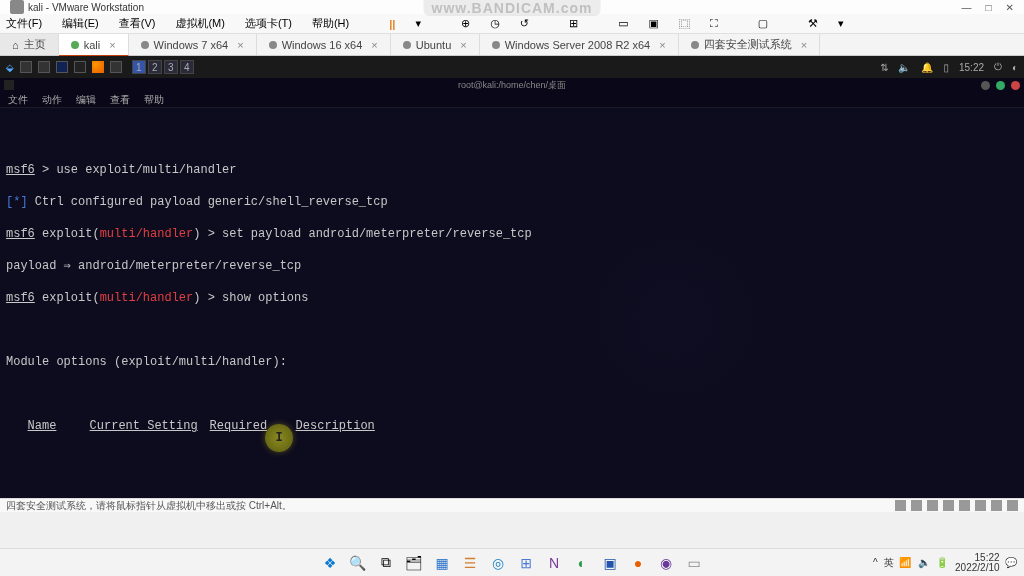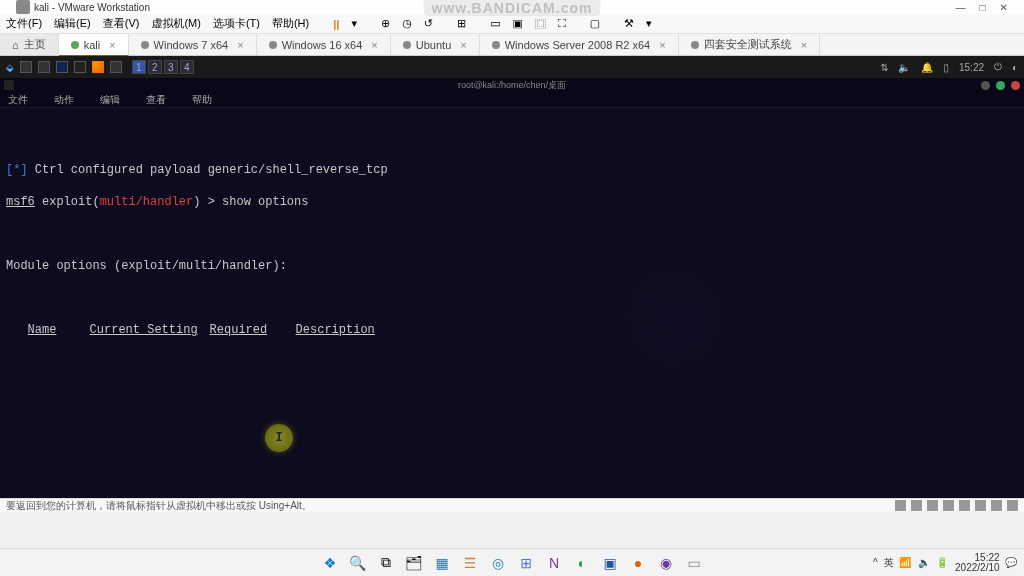--- a/index.html
+++ b/index.html
@@ -1,24 +1,24 @@
 <!DOCTYPE html>
 <html><head>
 <meta charset="utf-8">
 <style>
 * { margin: 0; padding: 0; box-sizing: border-box; }
 body { font-family: "Segoe UI", Tahoma, sans-serif; font-size: 12px; background: #f0f0f0; width: 1024px; height: 576px; overflow: hidden; position: relative; }
 
 .watermark { position: absolute; top: 0; left: 50%; transform: translateX(-50%); color: #c0c0c0; font-size: 14px; font-weight: bold; letter-spacing: 1px; z-index: 100; background: rgba(200,200,200,0.3); padding: 0 8px; border-radius: 0 0 6px 6px;}
 
-.titlebar { height: 14px; display: flex; align-items: center; padding: 0 16px; background: #fdfdfd; font-size: 10px; color: #333; }
+.titlebar { height: 14px; display: flex; align-items: center; padding: 0 10px; background: #fdfdfd; font-size: 10px; color: #333; }
 .titlebar .icon { width: 14px; height: 14px; margin-right: 4px; background: #888; border-radius: 2px;}
 .titlebar .win-controls { margin-left: auto; display: flex; gap: 14px; color: #555; font-size:10px;}
 
-.menubar { height: 20px; display: flex; align-items: center; padding: 0 6px; gap: 12px; background: #f8f8f8; border-bottom: 1px solid #e0e0e0; font-size: 11px;}
+.menubar { height: 20px; display: flex; align-items: center; padding: 0 6px; gap: 20px; background: #f8f8f8; border-bottom: 1px solid #e0e0e0; font-size: 11px;}
 .menubar span { cursor: default; }
 .pause-btn { color: #e08020; font-weight:bold;}
 
 .tabbar { height: 22px; display: flex; align-items: stretch; background: #f4f4f4; border-bottom: 1px solid #ccc; font-size:11px;}
 .tab { display:flex; align-items:center; padding:0 12px; border-right:1px solid #ddd; gap:5px; color:#444;}
 .tab.home { background:#e8e8e8;}
 .tab.active { background:#fff; border-bottom:1px solid #c2410c; margin-bottom:-1px;}
 .tab .dot { width:8px; height:8px; border-radius:50%; background:#888;}
 .tab .dotg { background:#5a5;}
 .tab .x { color:#888; margin-left:4px;}
@@ -30,21 +30,21 @@
 .vm-top .nums span { width:14px; height:14px; display:flex; align-items:center; justify-content:center; background:#2a2a3a; border:1px solid #444;}
 .vm-top .nums span.on { background:#3555aa;}
 .vm-top .right { margin-left:auto; display:flex; gap:10px; align-items:center;}
 .vm-top .right span { font-size:10px;}
 
 .term-titlebar { height:14px; background:#0a0818; display:flex; align-items:center; justify-content:center; color:#888; font-size:9px; position:relative;}
 .term-titlebar .wctl { position:absolute; right:4px; display:flex; gap:6px;}
 .term-titlebar .wctl span { width:9px;height:9px; border-radius:50%; }
 .term-titlebar .sml { position:absolute; left:4px; width:10px;height:10px; background:#222;}
 
-.term-menu { height:16px; background:#0a0818; display:flex; align-items:center; gap:26px; padding:0 8px; color:#aaa; font-size:10px; border-bottom:1px solid #1a1a2a;}
+.term-menu { height:16px; background:#0a0818; display:flex; align-items:center; gap:14px; padding:0 8px; color:#aaa; font-size:10px; border-bottom:1px solid #1a1a2a;}
 
 .terminal { background:#0d0b1e; color:#c8c8c8; font-family:"Consolas","Courier New",monospace; font-size:12px; line-height:16px; padding:6px; height:390px; overflow:hidden; white-space:pre; position:relative;}
 .terminal .u { text-decoration:underline;}
 .terminal .blue { color:#4878d8;}
 .terminal .red { color:#e04040;}
 .terminal .dragon { position:absolute; right:240px; top:120px; width:220px; height:180px; opacity:0.05; border-radius:50%; background: radial-gradient(circle, #335 0%, transparent 70%);}
 .terminal .click-ind { position:absolute; left:265px; top:316px; width:28px; height:28px; border-radius:50%; background: radial-gradient(circle,#8a8a20 0%, #5a5a10 100%); display:flex; align-items:center; justify-content:center; color:#222; font-weight:bold; box-shadow:0 0 6px rgba(120,120,30,0.6);}
 
 .vm-status { height:14px; background:#f8f8f8; border-top:1px solid #ddd; display:flex; align-items:center; padding:0 6px; font-size:10px; color:#555; justify-content:space-between;}
 .vm-status .icons { display:flex; gap:5px;}
@@ -175,21 +175,24 @@
   <span>文件</span>
   <span>动作</span>
   <span>编辑</span>
   <span>查看</span>
   <span>帮助</span>
 </div>
 
 <div class="terminal">
 <div class="dragon"></div>
 <div class="click-ind"><span>I</span></div>
+<div><span class="u">msf6</span><span> &gt; use exploit/multi/handler</span></div>
 <div><span class="blue">[*]</span><span> Ctrl configured payload generic/shell_reverse_tcp</span></div>
+<div><span class="u">msf6</span><span> exploit(</span><span class="red">multi/handler</span><span>) &gt; set payload android/meterpreter/reverse_tcp</span></div>
+<div><span>payload ⇒ android/meterpreter/reverse_tcp</span></div>
 <div><span class="u">msf6</span><span> exploit(</span><span class="red">multi/handler</span><span>) &gt; show options</span></div>
 <div> </div>
 <div><span>Module options (exploit/multi/handler):</span></div>
 <div> </div>
 <div>   <span class="u" style="display:inline-block;width:62px">Name</span><span class="u" style="display:inline-block;width:120px">Current Setting</span><span class="u" style="display:inline-block;width:86px">Required</span><span class="u">Description</span></div>
 <div> </div>
 <div> </div>
 
 
 
@@ -204,21 +207,21 @@
 
 
 
 
 
 
 
 </div>
 
 <div class="vm-status">
-  <span>要返回到您的计算机，请将鼠标指针从虚拟机中移出或按 Using+Alt。</span>
+  <span>四套安全测试系统，请将鼠标指针从虚拟机中移出或按 Ctrl+Alt。</span>
   <div class="icons">
     <span></span>
     <span></span>
     <span></span>
     <span></span>
     <span></span>
     <span></span>
     <span></span>
     <span></span>
   </div>

